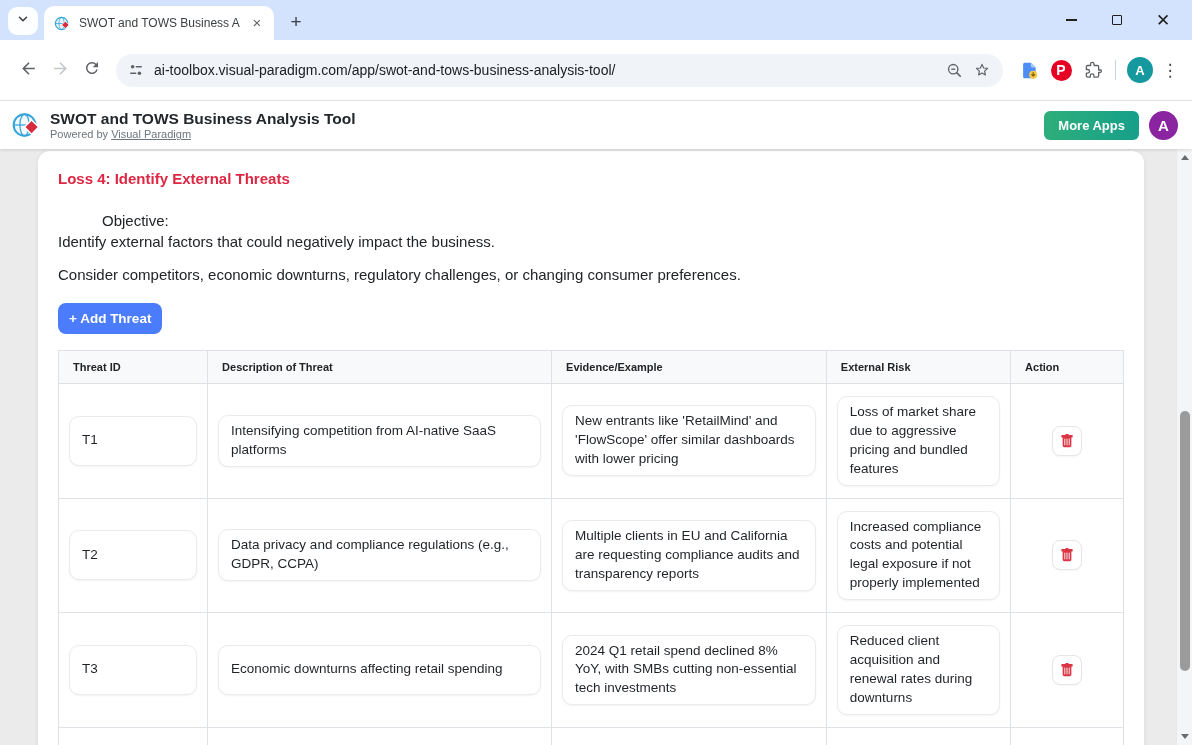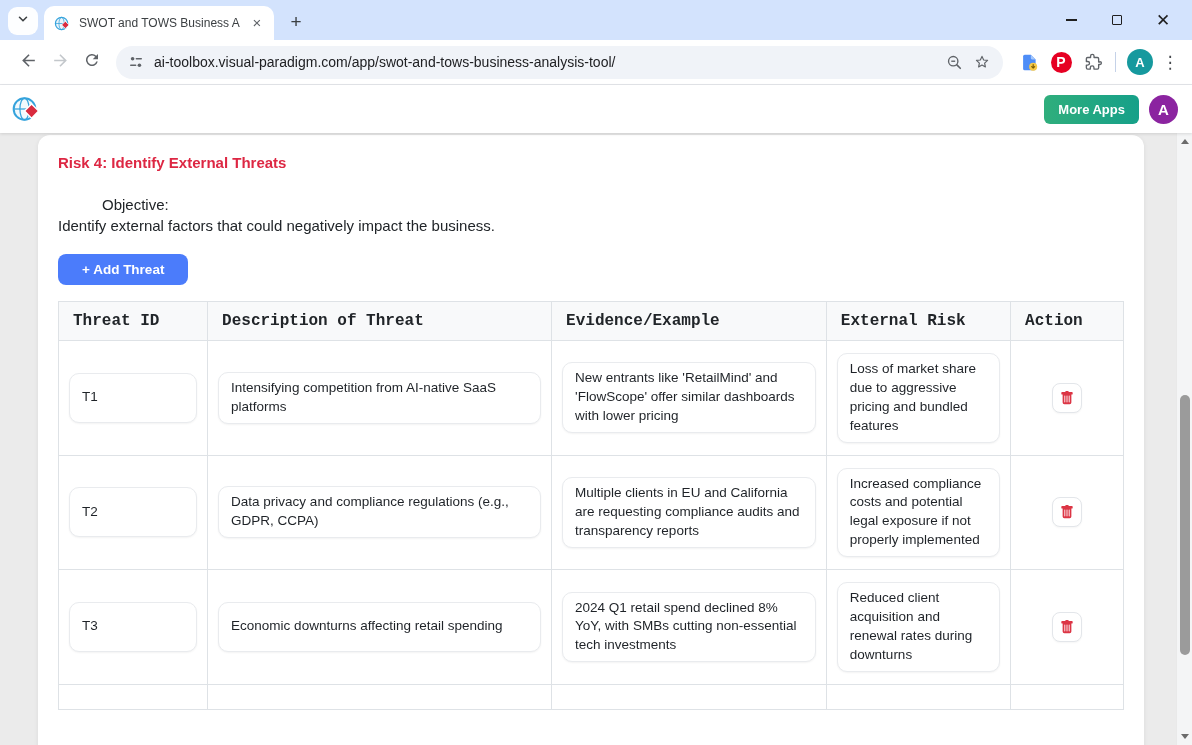--- a/index.html
+++ b/index.html
@@ -19,21 +19,21 @@
                border-radius:50%; cursor:pointer; flex:none; }
   .newtab { width:28px; height:28px; margin:0 0 4px 8px; font-size:19px; color:#3c4043; text-align:center;
             line-height:27px; border-radius:50%; cursor:pointer; }
   .wincontrols { position:absolute; right:6px; top:0; height:40px; display:flex; align-items:center; }
   .wc { width:46px; height:40px; display:flex; align-items:center; justify-content:center; cursor:pointer; }
   .minbar { width:11px; height:1.5px; background:#1f1f1f; }
   .maxbox { width:10px; height:10px; border:1.3px solid #1f1f1f; border-radius:1px; }
   .wc.close { font-size:17px; color:#1f1f1f; }
 
   
-  .toolbar { height:45px; background:#ffffff; display:flex; align-items:center; padding:0 10px 0 12px;
+  .toolbar { height:61px; background:#ffffff; display:flex; align-items:center; padding:0 10px 0 12px;
              border-bottom:1px solid #e4e6ea; flex:none; }
   .nav-btn { width:32px; height:32px; display:flex; align-items:center; justify-content:center; border-radius:50%;
              cursor:pointer; flex:none; }
   .urlbar { flex:1; height:33px; background:#f0f3f8; border-radius:17px; margin:0 10px 0 8px;
             display:flex; align-items:center; padding:0 12px 0 12px; gap:10px; min-width:0; }
   .url-text { font-size:14px; color:#202124; flex:1; white-space:nowrap; overflow:hidden; }
   .pill-icon { display:flex; align-items:center; cursor:pointer; flex:none; }
   .ext-icon { width:32px; height:32px; display:flex; align-items:center; justify-content:center; cursor:pointer; flex:none; }
   .pin-circle { width:21px; height:21px; border-radius:50%; background:#e60023; color:#fff; font-weight:bold;
                 font-size:14px; display:flex; align-items:center; justify-content:center; }
@@ -57,26 +57,26 @@
                 font-weight:bold; display:flex; align-items:center; justify-content:center; margin:0 2px 0 10px; cursor:pointer; }
 
   
   .page { flex:1; background:#ebebeb; position:relative; overflow:hidden; }
   .card { position:absolute; left:38px; top:2px; width:1106px; bottom:-20px; background:#ffffff;
           border-radius:12px 12px 0 0; box-shadow:0 1px 5px rgba(0,0,0,.07); padding:19px 20px; }
   .step-title { color:#dd2743; font-weight:bold; font-size:15px; margin-bottom:25px; }
   .blk-label { font-weight:normal; font-size:15px; color:#212529; margin-bottom:4px;margin-left:44px; }
   .blk-text { font-size:15px; color:#212529; margin-bottom:16px; }
   .add-btn { background:#4b7cfb; color:#ffffff; border:none; border-radius:8px; font-size:13.5px; font-weight:bold;
-             padding:8px 24px; margin:4px 0 16px 0; cursor:pointer; font-family:"Liberation Sans",sans-serif; }
+             padding:8px 11px; margin:4px 0 16px 0; cursor:pointer; font-family:"Liberation Sans",sans-serif; }
 
   table.threats { width:100%; border-collapse:collapse; table-layout:fixed; }
   table.threats th, table.threats td { border:1px solid #dee2e6; }
-  table.threats th { background:#f8f9fa; text-align:left; font-size:16px; font-weight:bold; color:#212529;
-                     padding:10px 14px;font-family:Liberation Mono, monospace; }
+  table.threats th { background:#f8f9fa; text-align:left; font-size:11px; font-weight:bold; color:#212529;
+                     padding:10px 14px; }
   table.threats td { padding:12px 10px; vertical-align:middle; }
   .col-id{width:14%;} .col-desc{width:32.3%;} .col-ev{width:25.8%;} .col-risk{width:17.3%;} .col-act{width:10.6%;}
   .field { min-height:50px; display:flex; align-items:center; background:#ffffff; border:1px solid #e9ebee;
            border-radius:10px; padding:6px 12px; font-size:13.5px; color:#1f2328; line-height:1.4;
            box-shadow:0 1px 2px rgba(0,0,0,.05); cursor:text; }
   td.action-td { text-align:center; }
   .del-btn { width:30px; height:30px; background:#fff; border:1px solid #e3e6ea; border-radius:8px;
              display:inline-flex; align-items:center; justify-content:center; cursor:pointer;
              box-shadow:0 1px 2px rgba(0,0,0,.04); }
 
@@ -204,30 +204,38 @@
     <span style="display:flex;">
       <svg viewBox="0 0 36 36" width="30" height="30">
         <circle cx="15" cy="18" r="13" fill="#f2f9fd" stroke="#35a3dc" stroke-width="2.4"></circle>
         <ellipse cx="15" cy="18" rx="5.5" ry="13" fill="none" stroke="#35a3dc" stroke-width="1.5"></ellipse>
         <line x1="2" y1="18" x2="28" y2="18" stroke="#35a3dc" stroke-width="1.5"></line>
         <g transform="rotate(45 23.5 20.5)">
             <rect x="17.5" y="14.5" width="12" height="12" fill="#d92b3f" stroke="#ffffff" stroke-width="1.7"></rect>
           </g>
       </svg>
     </span>
+    <div class="app-titles">
+      <div class="apptitle">SWOT and TOWS Business Analysis Tool</div>
+      <div class="powered">
+        <span>Powered by</span>
+        <a>Visual Paradigm</a>
+      </div>
+    </div>
     <div class="header-spacer"></div>
     <button class="moreapps">More Apps</button>
     <div class="app-avatar">A</div>
   </div>
 
   <div class="page">
     <div class="card">
-      <div class="step-title">Risk 4: Identify External Threats</div>
+      <div class="step-title">Loss 4: Identify External Threats</div>
       <div class="blk-label">Objective:</div>
       <div class="blk-text">Identify external factors that could negatively impact the business.</div>
+      <div class="blk-text">Consider competitors, economic downturns, regulatory challenges, or changing consumer preferences.</div>
       <button class="add-btn">+ Add Threat</button>
 
       <table class="threats">
         <colgroup>
           <col class="col-id">
             <col class="col-desc">
             <col class="col-ev">
             <col class="col-risk">
             <col class="col-act">
         </colgroup>

